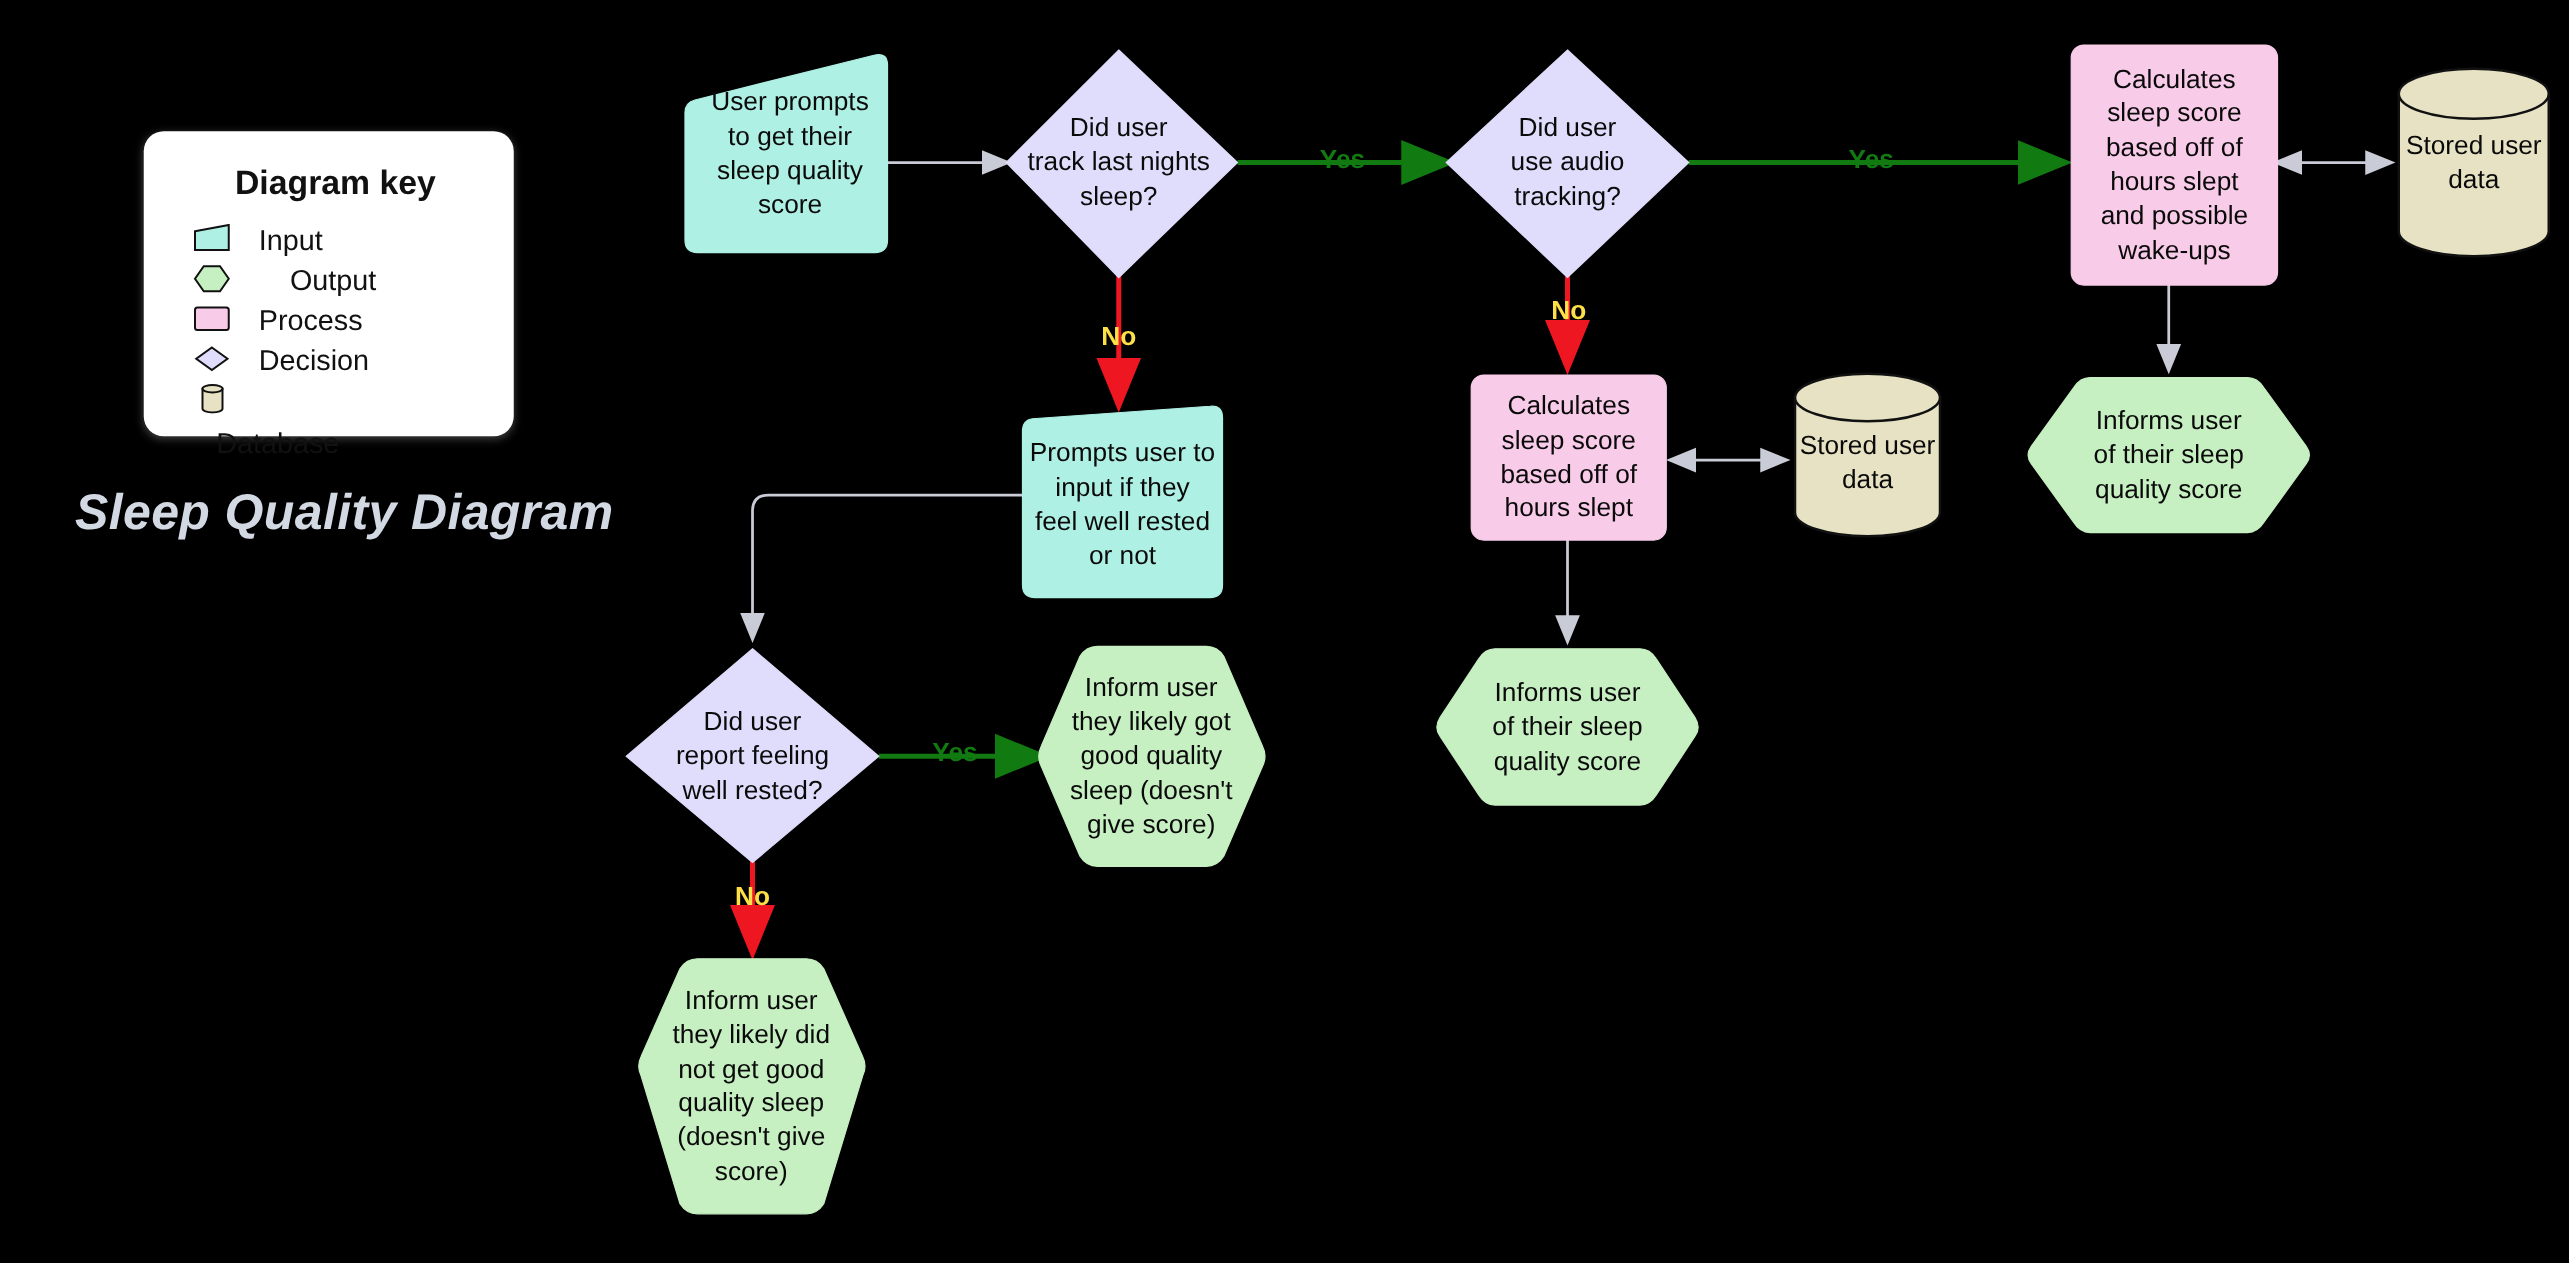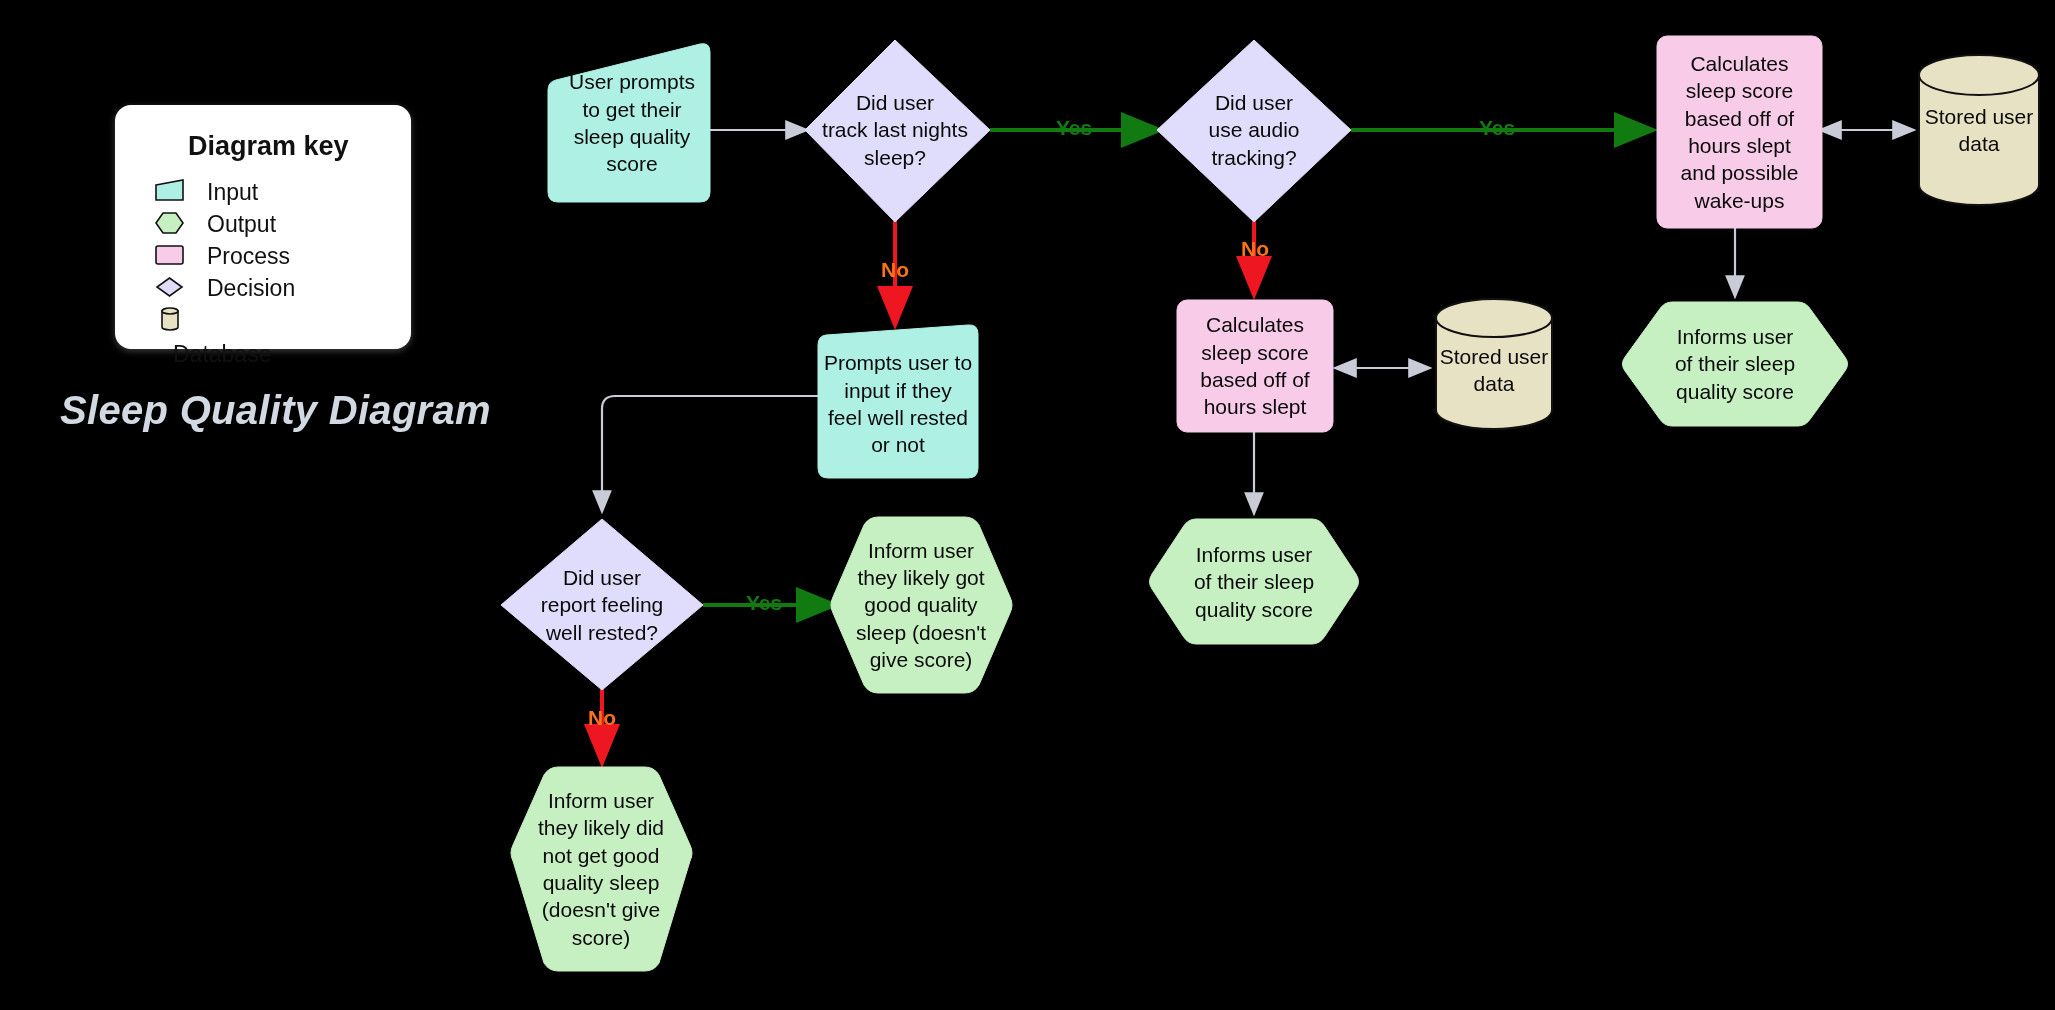--- a/index.html
+++ b/index.html
@@ -33,21 +33,21 @@
     position:absolute;left:60px;top:388px;
     font-size:40px;font-weight:bold;font-style:italic;color:#d3d9e3;
     letter-spacing:.3px;
   }
 
   .edge-label{
     position:absolute;font-size:21px;font-weight:bold;
     pointer-events:none;text-align:center;
   }
   .lbl-yes{color:#117a11;}
-  .lbl-no{color:#f97316;}
+  .lbl-no{color:#fde047;}
 </style>
 </head>
 <body>
 
 <div id="canvas">
 
   <svg class="layer" viewBox="0 0 2055 1010" xmlns="http://www.w3.org/2000/svg">
     <defs>
       <marker id="ar-grey" markerWidth="11" markerHeight="11" refX="9" refY="5.5" orient="auto">
           <path d="M0,1 L11,5.5 L0,10 z" fill="#c9ccd6"></path>
@@ -235,21 +235,21 @@
 
     <div class="legend-row" style="top:74px;">
       <span class="sw">
         <svg width="34" height="24" viewBox="0 0 34 24">
           <path d="M3,6 L30,1 L30,21 L3,21 Z" fill="#aef0e4" stroke="#111" stroke-width="1.6"></path>
         </svg>
       </span>
       <span class="lg-text">Input</span>
     </div>
 
-    <div class="legend-row" style="top:106px;">
+    <div class="legend-row" style="top:106px;gap:25px;">
       <span class="sw">
         <svg width="34" height="24" viewBox="0 0 34 24">
           <path d="M10,2 L23,2 L30,12 L23,22 L10,22 L3,12 Z" fill="#c7f0c2" stroke="#111" stroke-width="1.6"></path>
         </svg>
       </span>
       <span class="lg-text">Output</span>
     </div>
 
     <div class="legend-row" style="top:138px;">
       <span class="sw">

